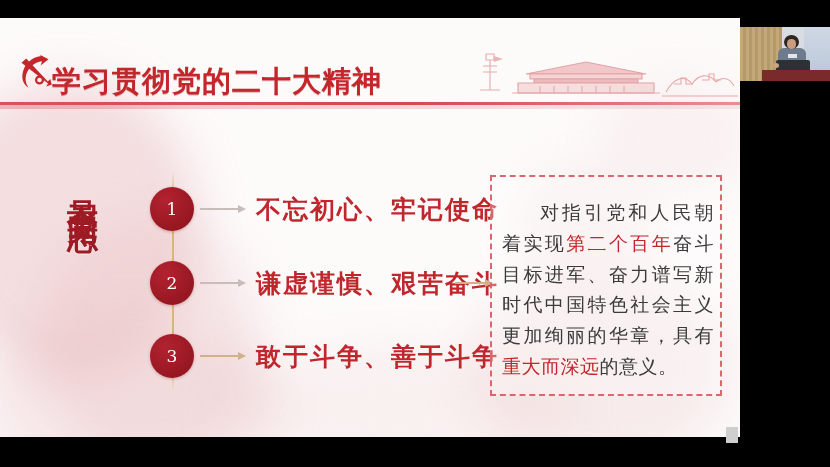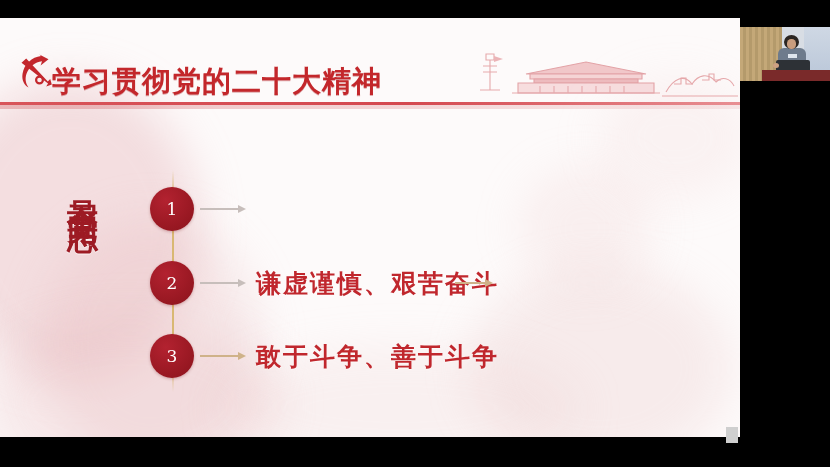--- a/index.html
+++ b/index.html
@@ -178,20 +178,21 @@
 
     <div id="vert-title">号召全党同志</div>
 
     <div id="spine"></div>
 
     <div class="row r1">
       <div class="bullet">1</div>
       <div class="arrow grey">
           <i></i>
         </div>
+      <div class="row-text">不忘初心、牢记使命</div>
     </div>
 
     <div class="row r2">
       <div class="bullet">2</div>
       <div class="arrow grey">
           <i></i>
         </div>
       <div class="row-text">谦虚谨慎、艰苦奋斗</div>
     </div>
 
@@ -200,20 +201,23 @@
       <div class="arrow">
           <i></i>
         </div>
       <div class="row-text">敢于斗争、善于斗争</div>
     </div>
 
     <div id="link-arrow">
         <i></i>
       </div>
 
+    <div id="quote-box">
+      <div id="quote-text"><span>对指引党和人民朝着实现</span><span class="hl">第二个百年</span><span>奋斗目标进军、奋力谱写新时代中国特色社会主义更加绚丽的华章，具有</span><span class="hl">重大而深远</span><span>的意义。</span></div>
+    </div>
 
   </div>
 
   <div id="video">
     <div class="v-curtain"></div>
     <div class="v-wallL"></div>
     <div class="v-wallR"></div>
     <div class="v-body"></div>
     <div class="v-head"></div>
     <div class="v-face"></div>

